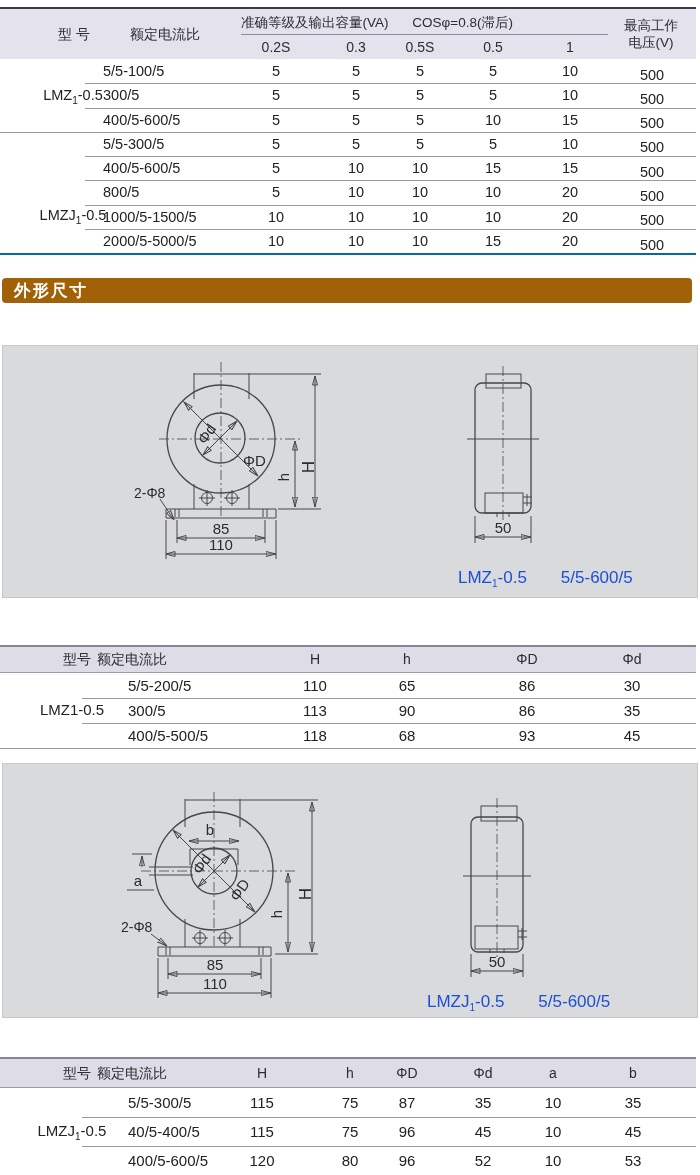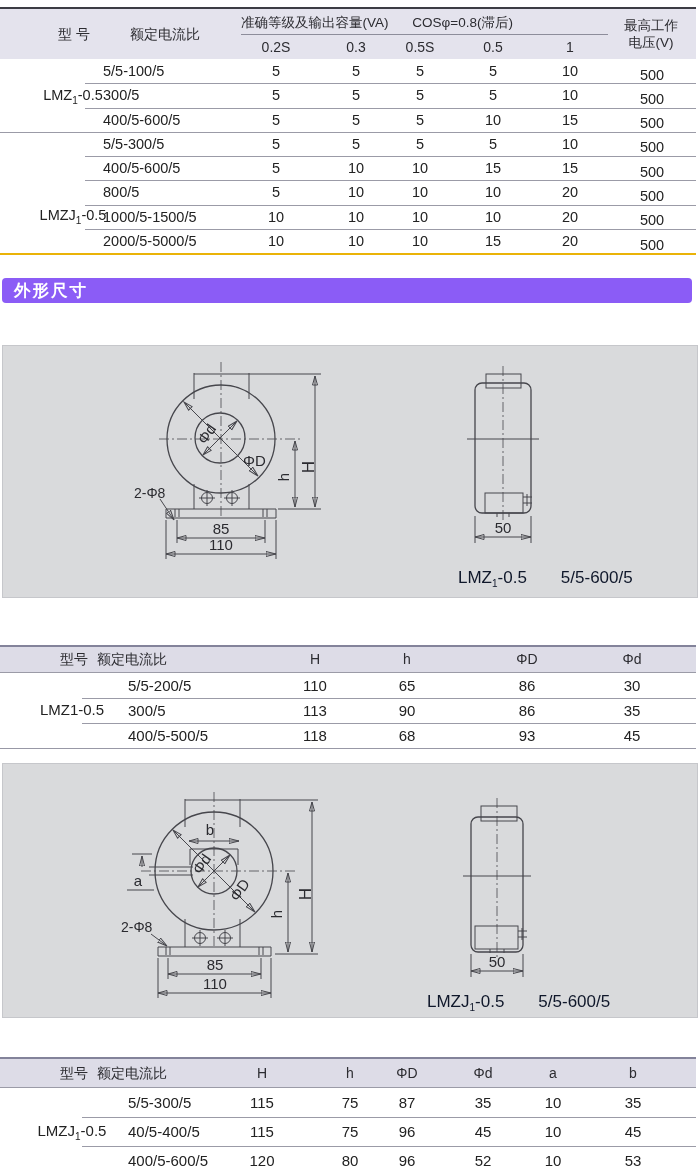--- a/index.html
+++ b/index.html
@@ -1,21 +1,21 @@
 <!DOCTYPE html>
 <html><head>
 <meta charset="utf-8">
 <style>
   html,body{margin:0;padding:0;background:#fff;}
   .page{position:relative;width:700px;height:1175px;background:#fff;overflow:hidden;
         font-family:"Liberation Sans","DejaVu Sans",sans-serif;color:#222;}
 
   
   .spec{position:absolute;top:7px;left:0;width:696px;border-top:2.5px solid #3c3c44;
-        border-bottom:2px solid #eab308;}
+        border-bottom:2px solid #0369a1;}
   .spec-head{position:relative;height:50px;background:#e4e3ed;font-size:14px;color:#2c2c31;}
   .h-model{position:absolute;left:34px;width:80px;top:0;height:50px;line-height:50px;text-align:center;}
   .h-ratio{position:absolute;left:105px;width:120px;top:0;height:50px;line-height:50px;text-align:center;}
   .h-group{position:absolute;left:241px;width:367px;top:2px;height:23px;line-height:23px;
            border-bottom:1px solid #8d8d9b;font-size:13.5px;white-space:nowrap;}
   .h-group .g1{margin-right:20px;}
   .h-sub{position:absolute;top:26px;height:24px;line-height:24px;width:56px;text-align:center;}
   .h-volt{position:absolute;left:606px;width:90px;top:8px;text-align:center;font-size:13.5px;line-height:17px;}
   .row{position:relative;height:24.3px;line-height:24.3px;font-size:14.5px;background:#fff;}
   .sep{position:absolute;left:85px;right:0;top:0;height:1px;background:#9b9ba7;}
@@ -28,55 +28,55 @@
   .c3{left:465px;width:56px;text-align:center;}
   .c4{left:542px;width:56px;text-align:center;}
   .cv{left:612px;width:80px;text-align:center;top:3.5px;}
   .model-lbl{position:absolute;left:26px;width:94px;text-align:center;font-size:14.5px;}
   .m1{top:50px;height:73px;line-height:73px;}
   .m2{top:194px;height:24px;line-height:24px;}
   sub{font-size:10px;line-height:0;}
 
   
   .banner{position:absolute;top:278px;left:2px;width:690px;height:25px;border-radius:4px;
-          background:#8b5cf6;color:#fff;font-weight:bold;font-size:16.5px;line-height:25px;
+          background:#a16207;color:#fff;font-weight:bold;font-size:16.5px;line-height:25px;
           padding-left:12px;box-sizing:border-box;letter-spacing:2px;}
 
   
   .panel{position:absolute;left:2px;width:696px;background:#d9dadc;border:1px solid #c6c7cb;box-sizing:border-box;}
   .panel1{top:345px;height:253px;}
   .panel2{top:763px;height:255px;}
   .panel svg{position:absolute;left:0;top:0;}
   .draw path,.draw line,.draw rect,.draw circle{stroke:#46464c;fill:none;}
   .main{stroke-width:1.3px;}
   .thin{stroke-width:1px;}
   .cl{stroke-width:.8px;stroke-dasharray:10 3 2 3;}
   svg text{fill:#2b2b30;font-family:"Liberation Sans","DejaVu Sans",sans-serif;}
   .dim-lbl{font-size:15px;}
   .dim-num{font-size:15px;}
   .dim-big{font-size:17px;}
   .dim-sm{font-size:14px;}
-  .caption{position:absolute;font-size:17px;color:#0f172a;white-space:nowrap;text-align:center;}
+  .caption{position:absolute;font-size:17px;color:#1d4ed8;white-space:nowrap;text-align:center;}
   .caption .gap{margin-left:34px;}
   .cap1{left:455px;top:222px;}
   .cap2{left:424px;top:228px;}
 
   
   .dimtbl{position:absolute;left:0;width:696px;border-top:2px solid #83839a;border-bottom:1.5px solid #9898a6;}
   .dt1{top:645px;}
   .dt2{top:1057px;}
   .dt-head{position:relative;background:#dddce7;font-size:14px;color:#2c2c31;}
   .dt1 .dt-head{height:25px;line-height:25px;}
   .dt2 .dt-head{height:28px;line-height:28px;}
   .dt-head{border-bottom:1px solid #9b9ba7;}
   .dt-row{position:relative;font-size:15px;background:#fff;}
   .dt1 .dt-row{height:25px;line-height:25px;}
   .dt2 .dt-row{height:29px;line-height:29px;}
   .dsep{position:absolute;left:82px;right:0;top:0;height:1px;background:#9b9ba7;}
-  .dh-model{position:absolute;left:39px;width:70px;text-align:center;top:0;height:100%;}
+  .dh-model{position:absolute;left:21px;width:70px;text-align:right;top:0;height:100%;}
   .dh-ratio{position:absolute;left:97px;top:0;height:100%;}
   .dt-ratio{position:absolute;left:128px;top:0;height:100%;}
   .e0{left:280px;}.e1{left:372px;}.e2{left:492px;}.e3{left:597px;}
   .e0,.e1,.e2,.e3{position:absolute;width:70px;text-align:center;top:0;height:100%;}
   .f0{left:230px;}.f1{left:318px;}.f2{left:375px;}.f3{left:451px;}.f4{left:521px;}.f5{left:601px;}
   .f0,.f1,.f2,.f3,.f4,.f5{position:absolute;width:64px;text-align:center;top:0;height:100%;}
   .dt-model{position:absolute;left:12px;width:120px;text-align:center;font-size:15px;}
   .dm1{top:25px;height:75px;line-height:75px;}
   .dm2{top:28px;height:87px;line-height:87px;}
 </style>

